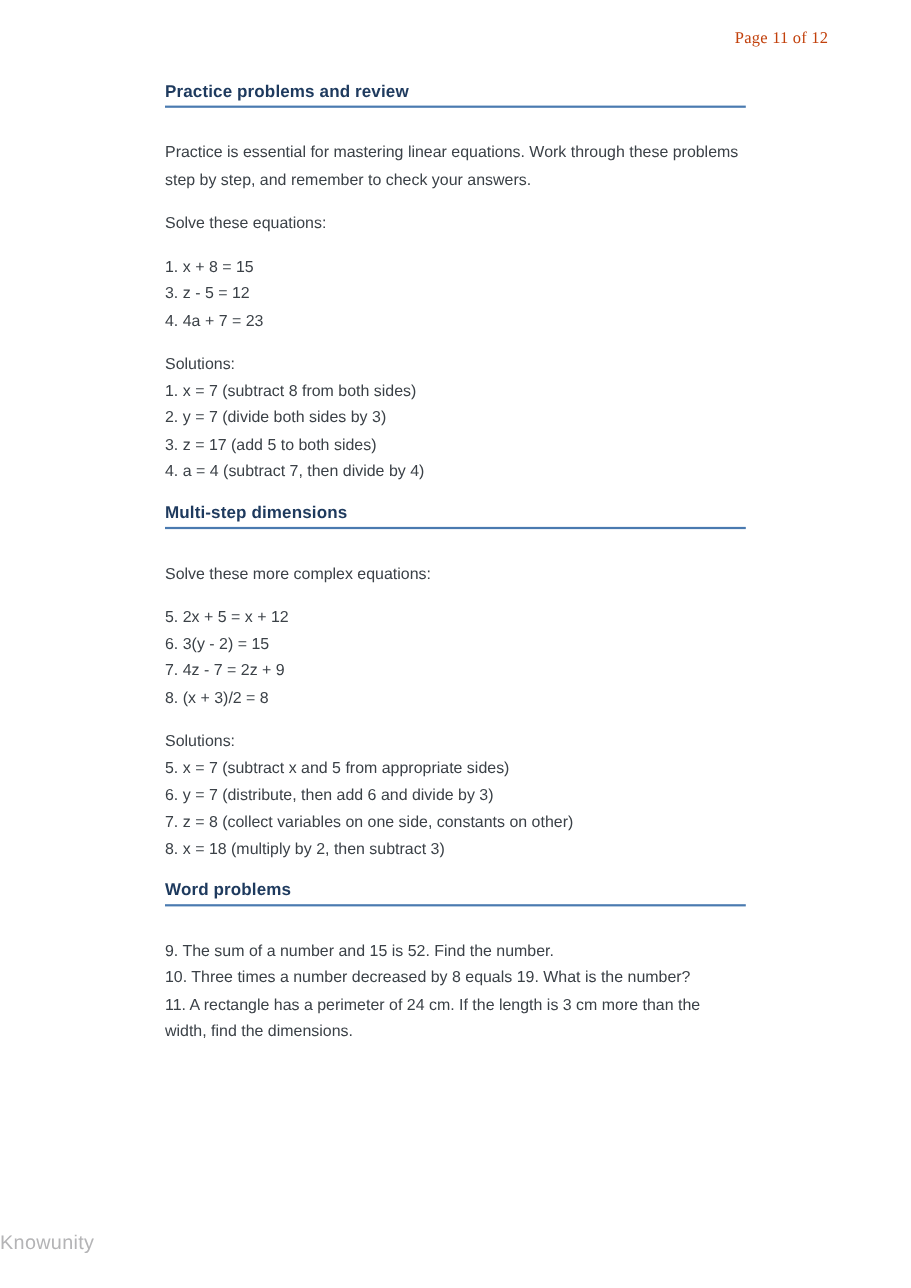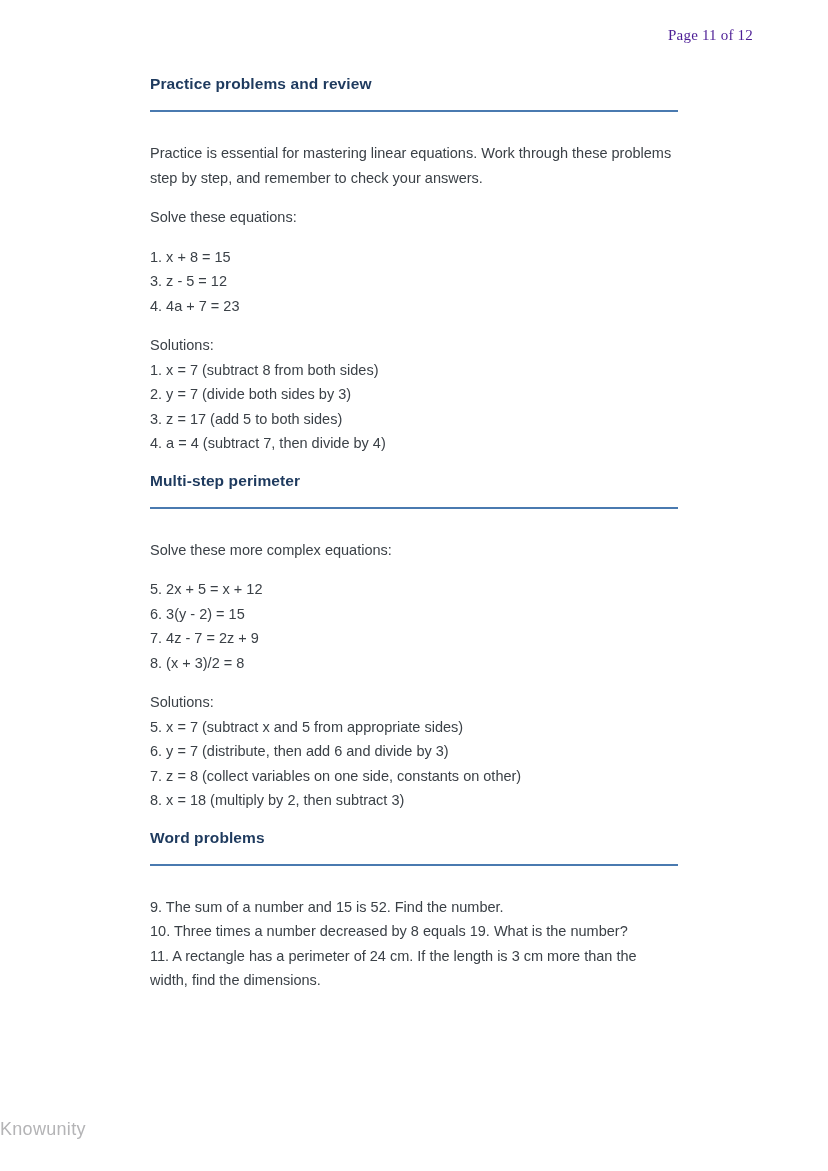--- a/index.html
+++ b/index.html
@@ -15,39 +15,39 @@
     font-family: "Liberation Sans", "DejaVu Sans", sans-serif;
     color: #3b4147;
     overflow: hidden;
   }
   .page-number {
     position: absolute;
     top: 27px;
     right: 75px;
     font-family: "Liberation Serif", "DejaVu Serif", serif;
     font-size: 15px;
-    color: #4c1d95;
+    color: #c2410c;
     letter-spacing: 0.2px;
   }
   .content {
     position: absolute;
     top: 0;
     left: 150px;
     width: 528px;
     padding-top: 74px;
     font-size: 14.5px;
     line-height: 24.5px;
   }
   h2.section-heading {
     font-size: 15.5px;
     font-weight: bold;
     color: #1e3a5e;
     line-height: 20px;
     margin: 8px 0 29px 0;
-    padding-bottom: 16px;
+    padding-bottom: 2px;
     border-bottom: 2px solid #4a7ab0;
     letter-spacing: 0.1px;
   }
   .content > h2.section-heading:first-child {
     margin-top: 0;
   }
   .block {
     margin: 0 0 15px 0;
   }
   .line {
@@ -83,21 +83,21 @@
       <span class="line">4. 4a + 7 = 23</span>
     </div>
     <div class="block">
       <span class="line">Solutions:</span>
       <span class="line">1. x = 7 (subtract 8 from both sides)</span>
       <span class="line">2. y = 7 (divide both sides by 3)</span>
       <span class="line">3. z = 17 (add 5 to both sides)</span>
       <span class="line">4. a = 4 (subtract 7, then divide by 4)</span>
     </div>
 
-    <h2 class="section-heading">Multi-step perimeter</h2>
+    <h2 class="section-heading">Multi-step dimensions</h2>
     <p class="block">Solve these more complex equations:</p>
     <div class="block">
       <span class="line">5. 2x + 5 = x + 12</span>
       <span class="line">6. 3(y - 2) = 15</span>
       <span class="line">7. 4z - 7 = 2z + 9</span>
       <span class="line">8. (x + 3)/2 = 8</span>
     </div>
     <div class="block">
       <span class="line">Solutions:</span>
       <span class="line">5. x = 7 (subtract x and 5 from appropriate sides)</span>

